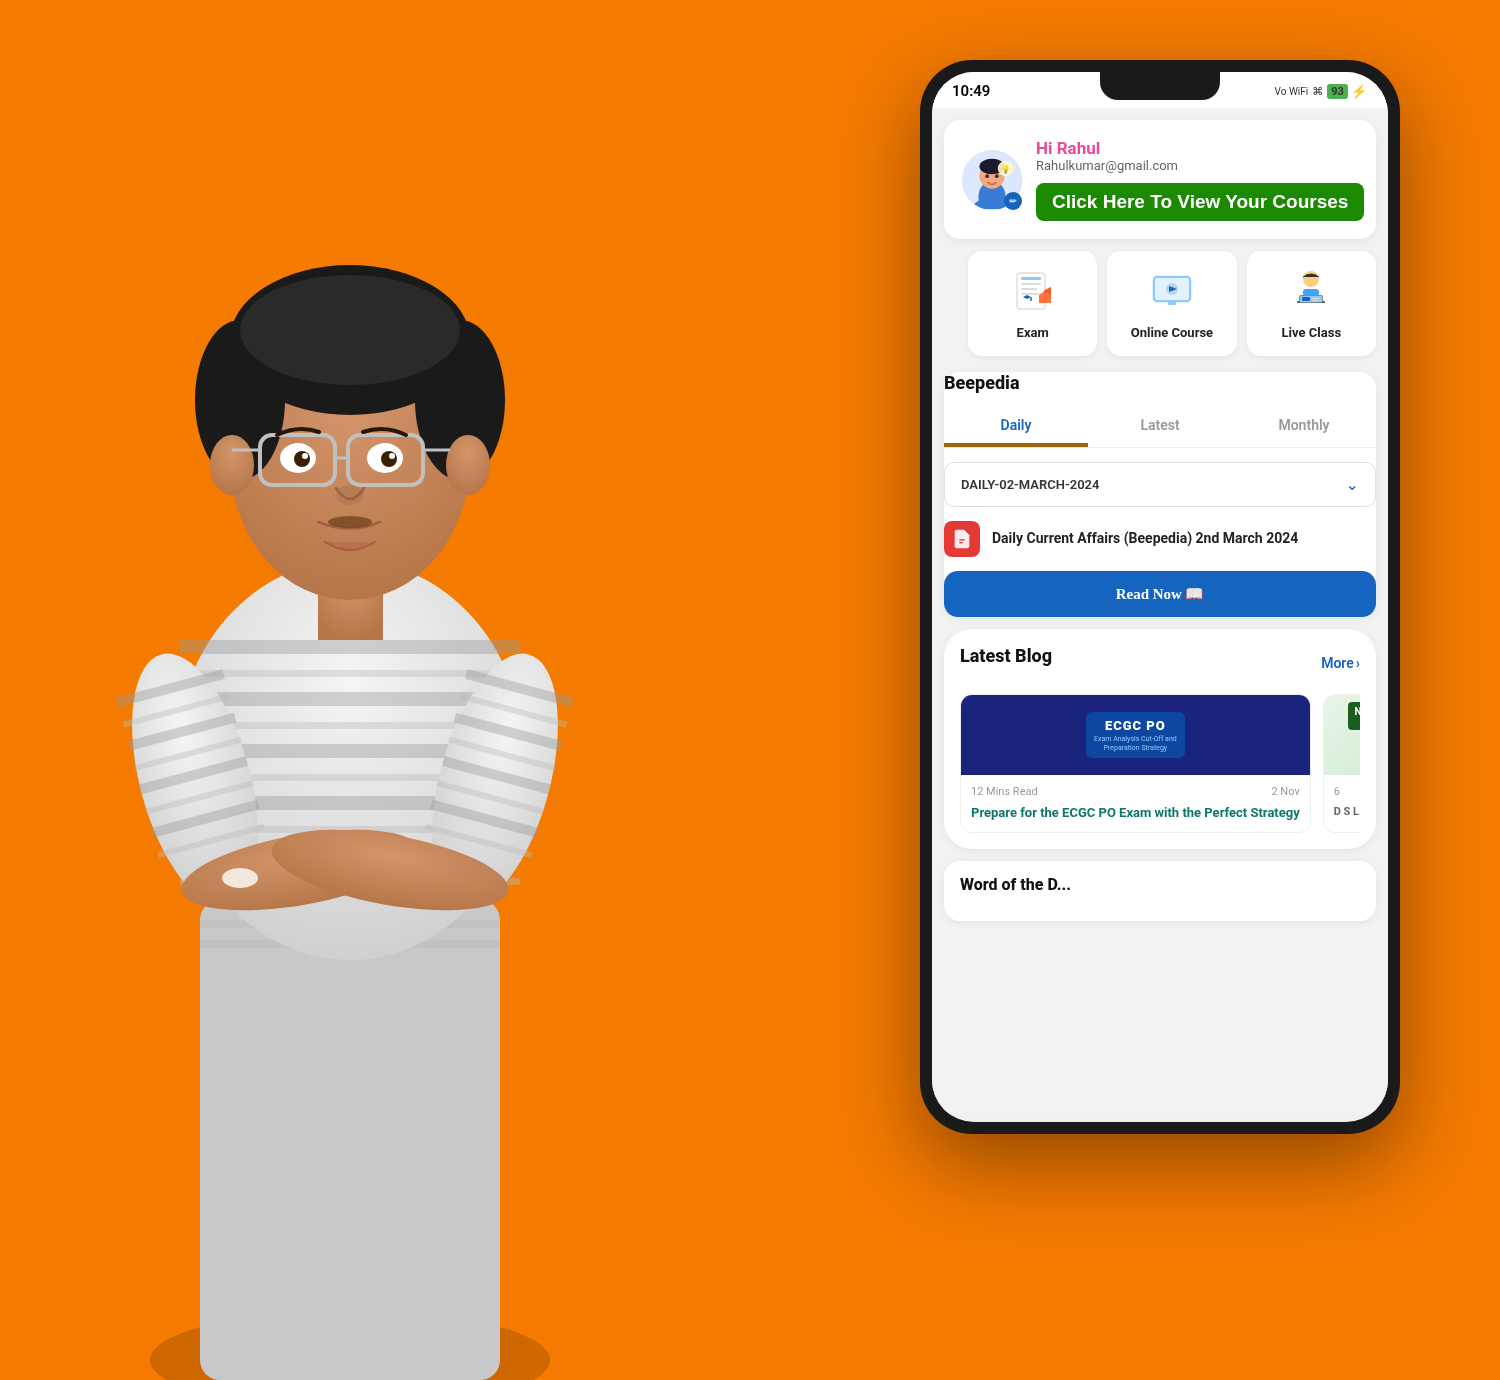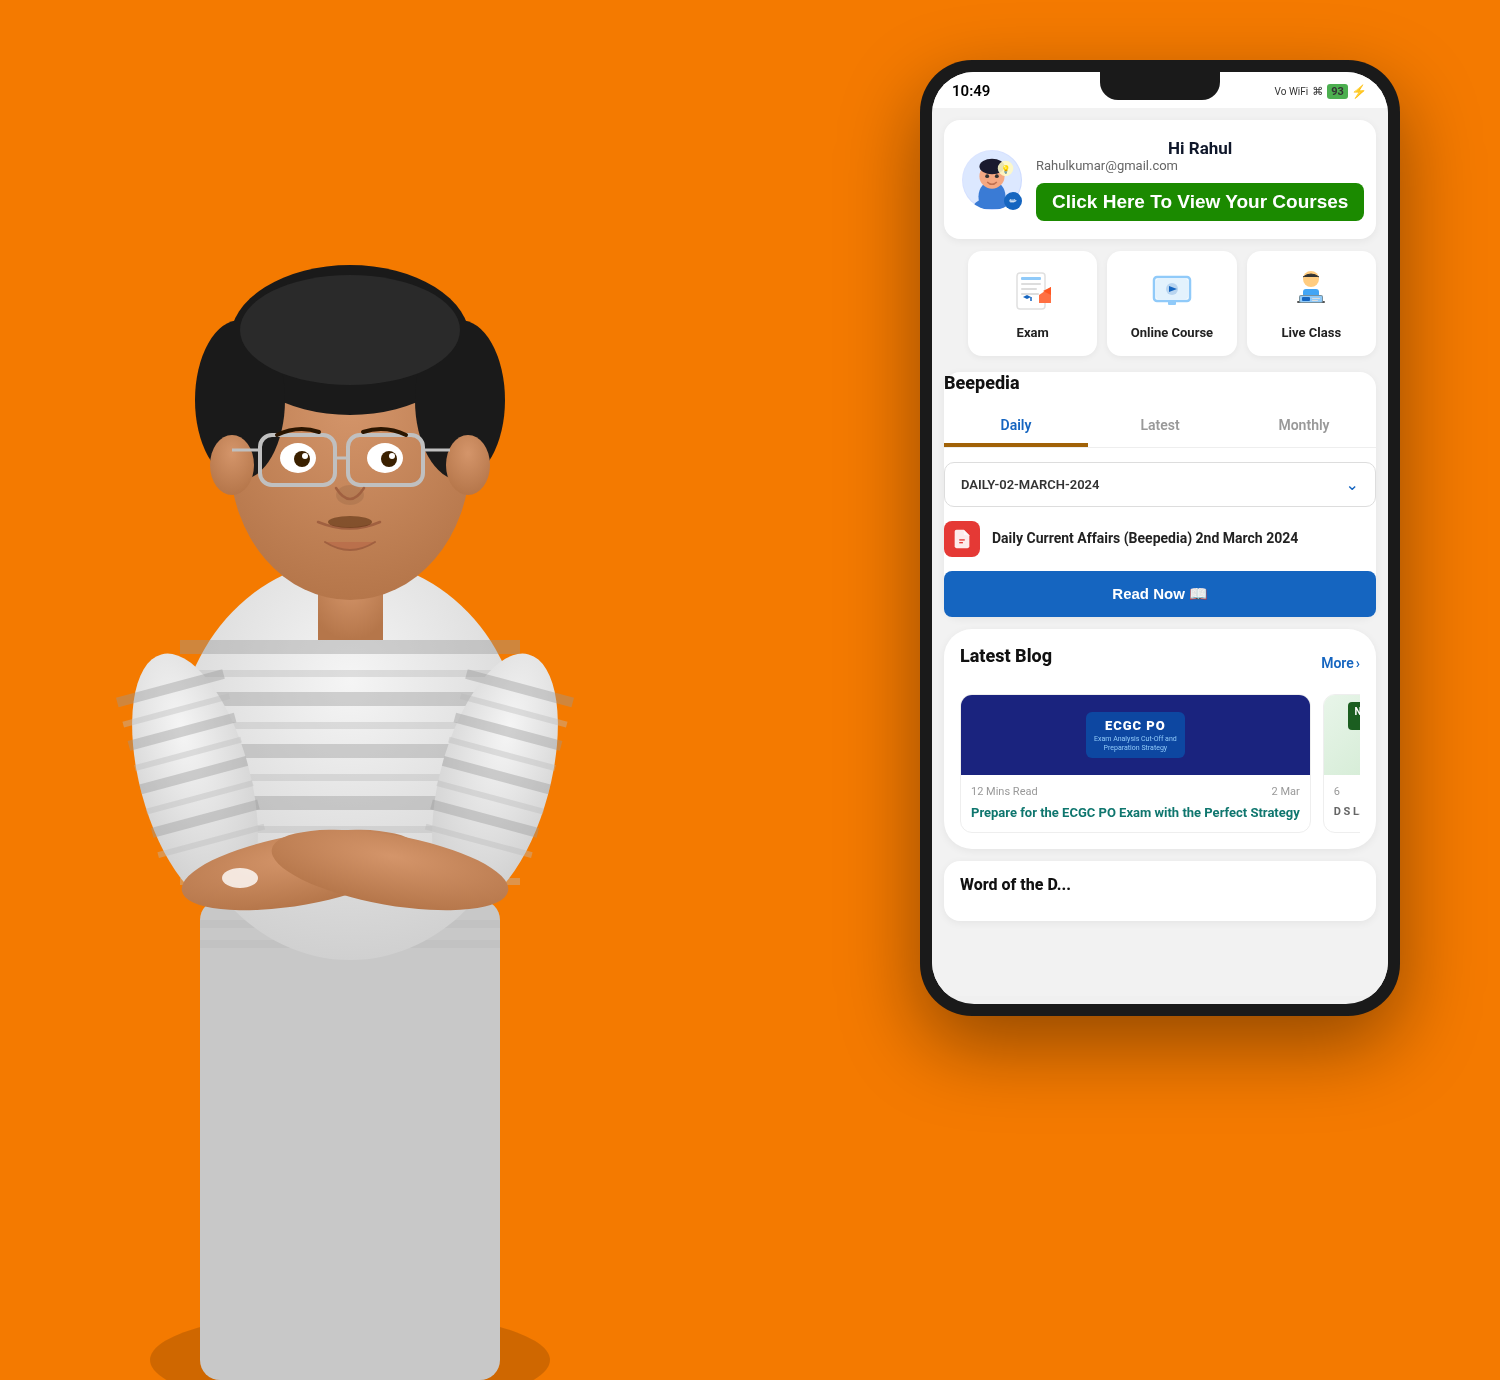--- a/index.html
+++ b/index.html
@@ -16,21 +16,21 @@
     .phone-container {
       position: absolute;
       right: 100px;
       top: 60px;
       width: 480px;
       height: 1050px;
     }
 
     .phone-frame {
       width: 480px;
-      height: 956px;
+      height: 1074px;
       background: #1a1a1a;
       border-radius: 52px;
       padding: 12px;
       box-shadow: 0 30px 80px rgba(0,0,0,0.4);
       position: relative;
     }
 
     .phone-screen {
       width: 100%;
       height: 100%;
@@ -148,22 +148,21 @@
       font-size: 9px;
     }
 
     .profile-info {
       flex: 1;
     }
 
     .profile-name {
       font-size: 17px;
       font-weight: 700;
-      color: #0f172a;
-      text-align: center;
+      color: #ec4899;
     }
 
     .profile-email {
       font-size: 13px;
       color: #666;
       margin-bottom: 10px;
     }
 
     .view-courses-btn {
       background: #1B8A00;
@@ -299,29 +298,30 @@
       font-weight: 700;
       color: #222;
       line-height: 1.4;
     }
 
     .read-now-btn {
       width: 100%;
       background: #1565C0;
       color: white;
       border: none;
-      border-radius: 8px;
+      border-radius: 14px;
       padding: 14px;
       font-size: 15px;
       font-weight: 700;
       cursor: pointer;
       display: flex;
       align-items: center;
       justify-content: center;
       gap: 8px;
+      font-family: Liberation Serif, serif;
     }
 
     
     .blog-section {
       background: white;
       border-radius: 28px;
       padding: 16px;
       margin-bottom: 12px;
       box-shadow: 0 2px 8px rgba(0,0,0,0.06);
     }
@@ -686,21 +686,21 @@
             <div class="blog-card">
               <div class="blog-card-image">
                 <div style="background:#0D47A1;padding:6px 8px;border-radius:6px;text-align:center;">
                   <div style="color:white;font-size:13px;font-weight:900;letter-spacing:1px;">ECGC PO</div>
                   <div style="color:#90CAF9;font-size:7px;margin-top:2px;line-height:1.2;">Exam Analysis Cut-Off and<br>Preparation Strategy</div>
                 </div>
               </div>
               <div class="blog-card-body">
                 <div class="blog-meta">
                   <span class="blog-read-time">12 Mins Read</span>
-                  <span class="blog-date">2 Mar</span>
+                  <span class="blog-date">2 Nov</span>
                 </div>
                 <div class="blog-title">Prepare for the ECGC PO Exam with the Perfect Strategy</div>
               </div>
             </div>
 
             <div class="blog-card" style="min-width:140px;">
               <div class="blog-card-image-2">
                 <div style="padding:6px;text-align:center;">
                   <div style="background:#1B5E20;padding:4px 6px;border-radius:4px;margin-bottom:4px;">
                     <div style="color:white;font-size:10px;font-weight:700;">National Pension</div>

